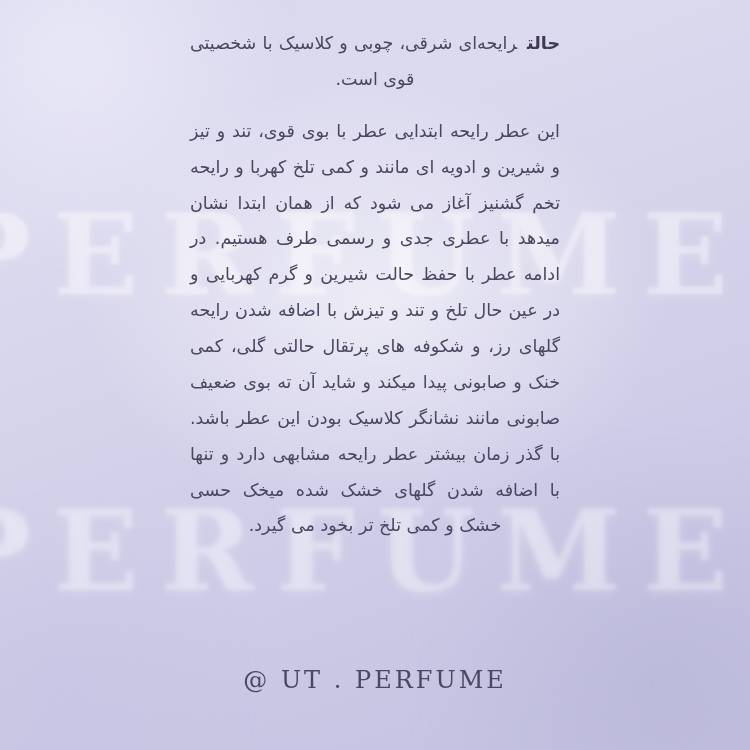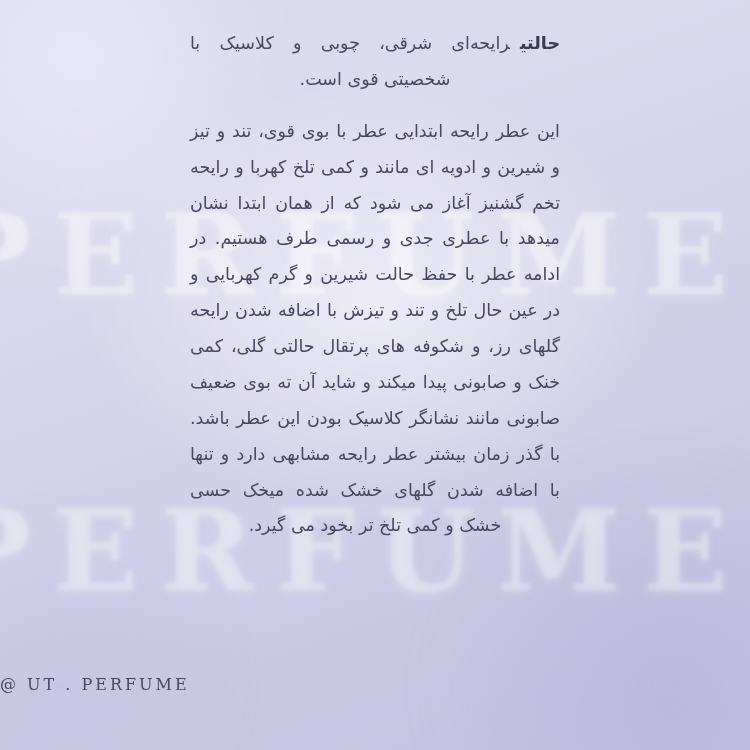--- a/index.html
+++ b/index.html
@@ -98,22 +98,23 @@
   }
   .para2 {
     margin-top: 16px;
   }
 
   .handle {
     position: absolute;
     left: 0;
     right: 0;
     bottom: 56px;
+    text-align: center;
     font-family: "DejaVu Serif", serif;
-    font-size: 16px;
+    font-size: 24px;
     letter-spacing: 3px;
     color: #4b4763;
     direction: ltr;
   }
 </style>
 </head>
 <body>
 
 <div class="card">
 
@@ -121,20 +122,20 @@
   <div class="glow-br"></div>
   <div class="glow-bl"></div>
 
   <div class="watermark">
     <span>PERFUME</span>
     <span class="wm2">PERFUME</span>
   </div>
 
   <div class="content">
     <p class="body-text">
-      <span class="lead">حالتی</span><span>رایحه‌ای شرقی، چوبی و کلاسیک با شخصیتی قوی است.</span>
+      <span class="lead">حالت</span><span>رایحه‌ای شرقی، چوبی و کلاسیک با شخصیتی قوی است.</span>
     </p>
     <p class="body-text para2">این عطر رایحه ابتدایی عطر با بوی قوی، تند و تیز و شیرین و ادویه ای مانند و کمی تلخ کهربا و رایحه تخم گشنیز آغاز می شود که از همان ابتدا نشان میدهد با عطری جدی و رسمی طرف هستیم. در ادامه عطر با حفظ حالت شیرین و گرم کهربایی و در عین حال تلخ و تند و تیزش با اضافه شدن رایحه گلهای رز، و شکوفه های پرتقال حالتی گلی، کمی خنک و صابونی پیدا میکند و شاید آن ته بوی ضعیف صابونی مانند نشانگر کلاسیک بودن این عطر باشد. با گذر زمان بیشتر عطر رایحه مشابهی دارد و تنها با اضافه شدن گلهای خشک شده میخک حسی خشک و کمی تلخ تر بخود می گیرد.</p>
   </div>
 
   <div class="handle">@ UT . PERFUME</div>
 
 </div>
 
 </body></html>

